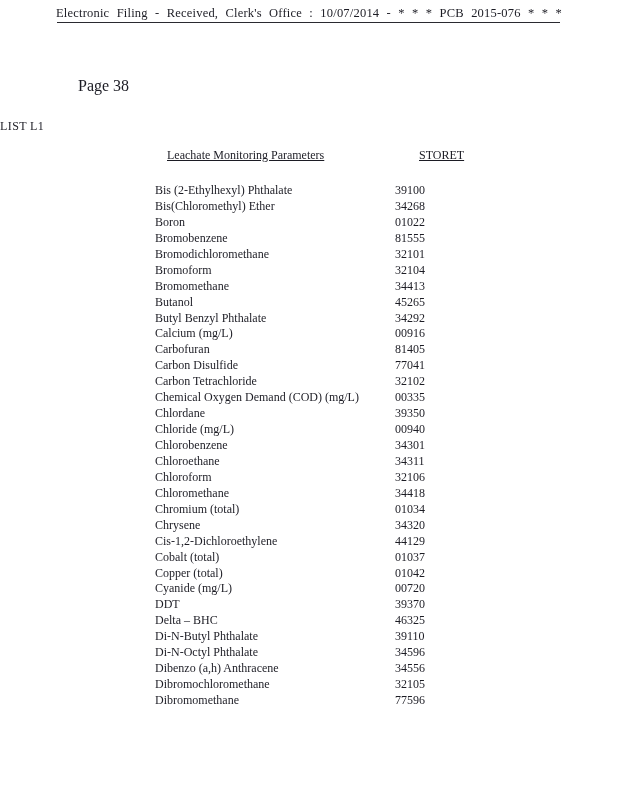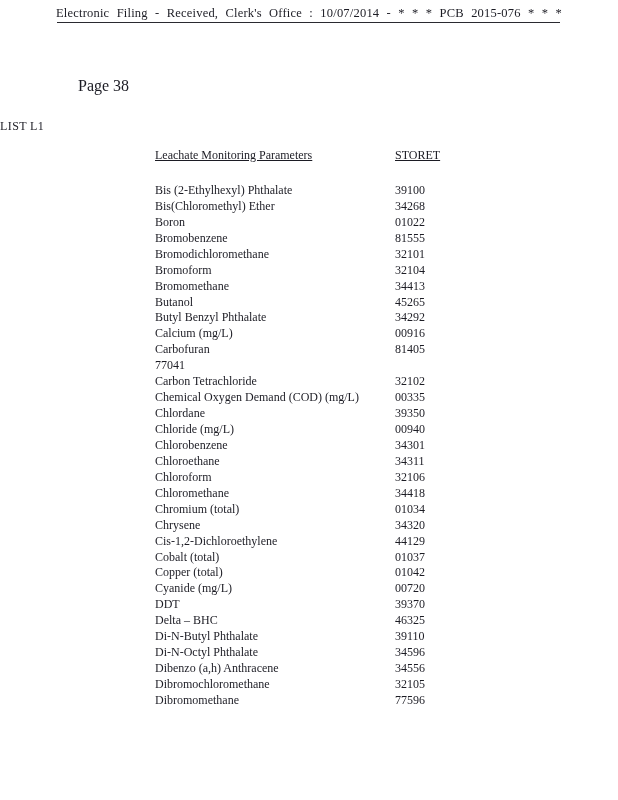--- a/index.html
+++ b/index.html
@@ -58,37 +58,37 @@
     width: 300px;
     font-size: 12px;
   }
   .thead {
     display: flex;
     line-height: 16px;
   }
   .thead .col-param,
   .thead .col-storet {
     text-decoration: underline;
+    margin-left: 12px;
   }
   .col-param {
     width: 240px;
     flex: 0 0 240px;
     white-space: nowrap;
   }
   .col-storet {
     white-space: nowrap;
   }
   .rows {
     margin-top: 20px;
   }
   .row {
     display: flex;
     line-height: 15.95px;
     height: 15.95px;
-    align-items: flex-end;
   }
 </style>
 </head>
 <body>
 
 <div class="page">
   <div class="filing-header">Electronic Filing - Received, Clerk's Office : 10/07/2014 - * * * PCB 2015-076 * * *</div>
   <hr class="header-rule">
   <div class="page-label">Page 38</div>
   <div class="list-title">LIST L1</div>
@@ -137,20 +137,21 @@
         </div>
         <div class="row">
           <span class="col-param">Calcium (mg/L)</span>
           <span class="col-storet">00916</span>
         </div>
         <div class="row">
           <span class="col-param">Carbofuran</span>
           <span class="col-storet">81405</span>
         </div>
         <div class="row">
+          <span class="col-param">Carbon Disulfide</span>
           <span class="col-storet">77041</span>
         </div>
         <div class="row">
           <span class="col-param">Carbon Tetrachloride</span>
           <span class="col-storet">32102</span>
         </div>
         <div class="row">
           <span class="col-param">Chemical Oxygen Demand (COD) (mg/L)</span>
           <span class="col-storet">00335</span>
         </div>

